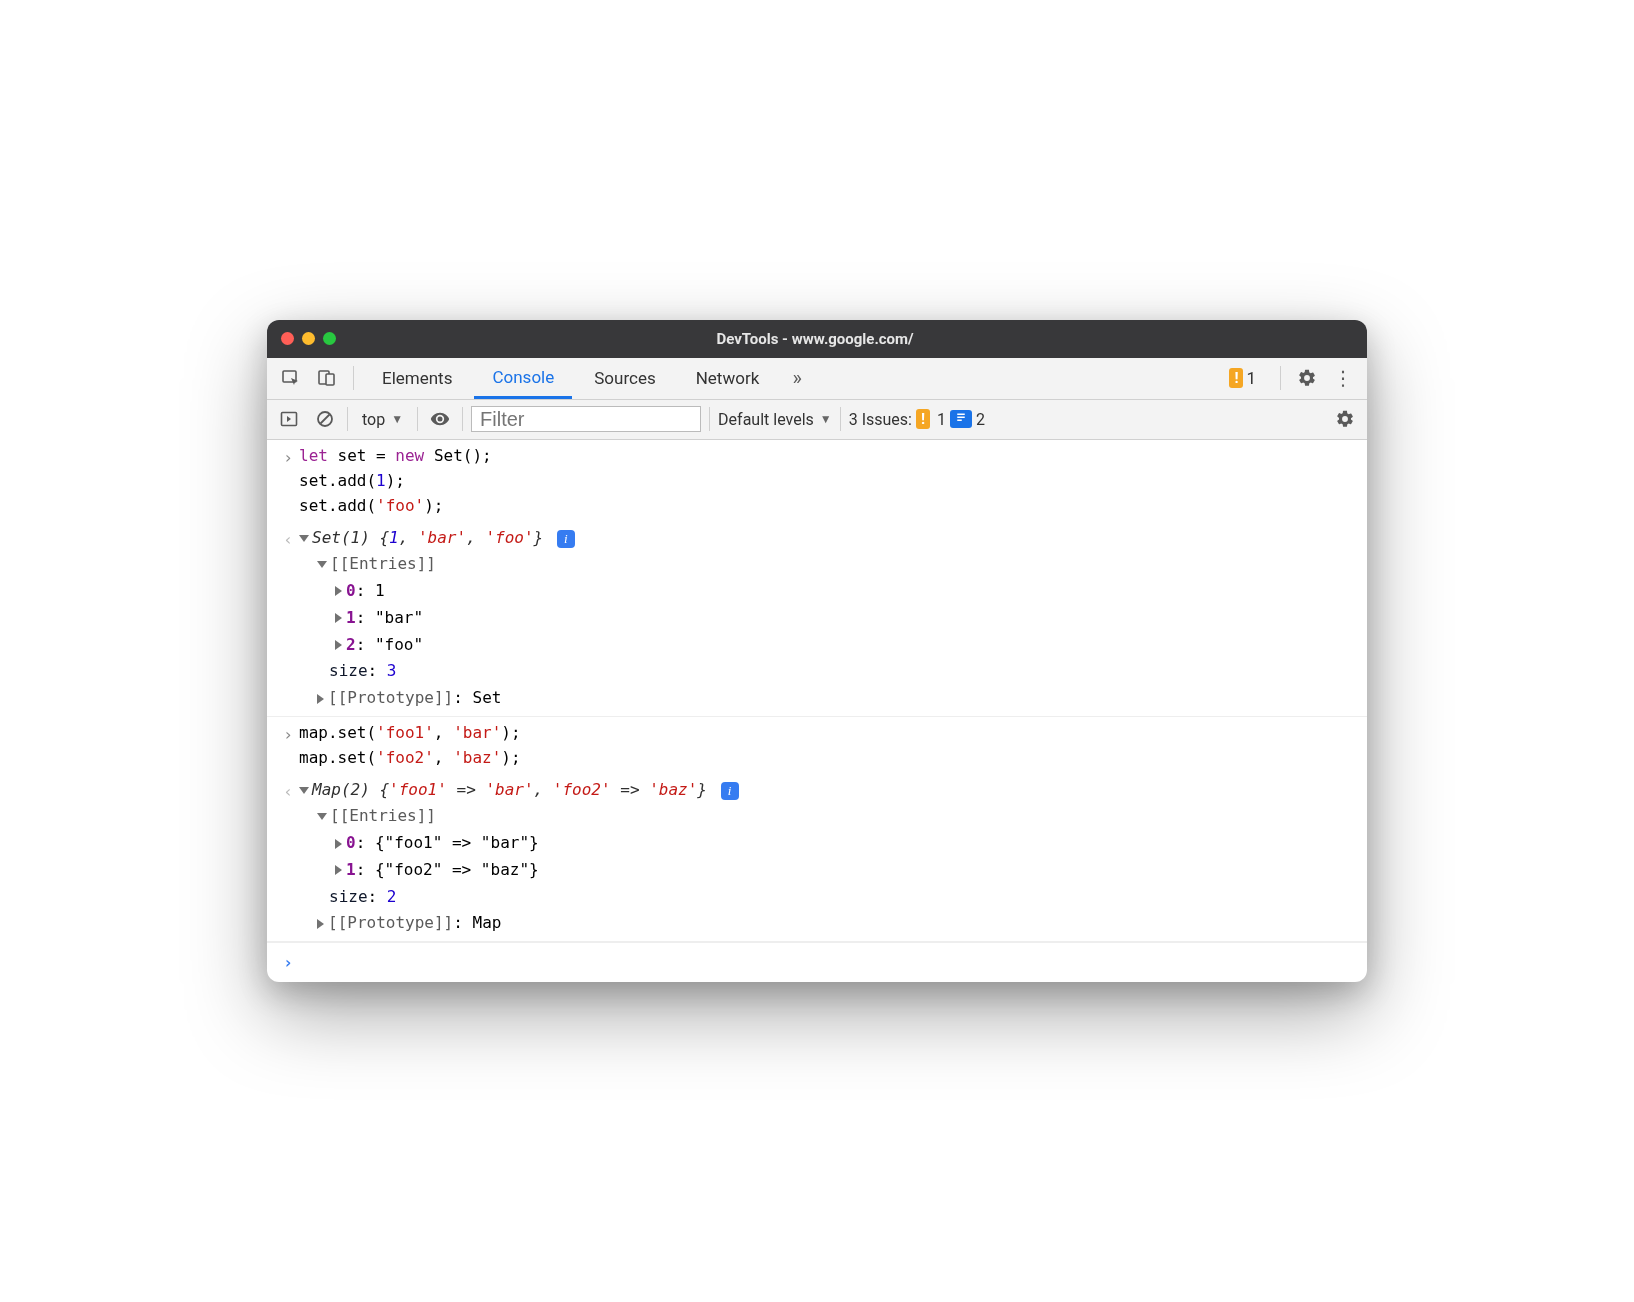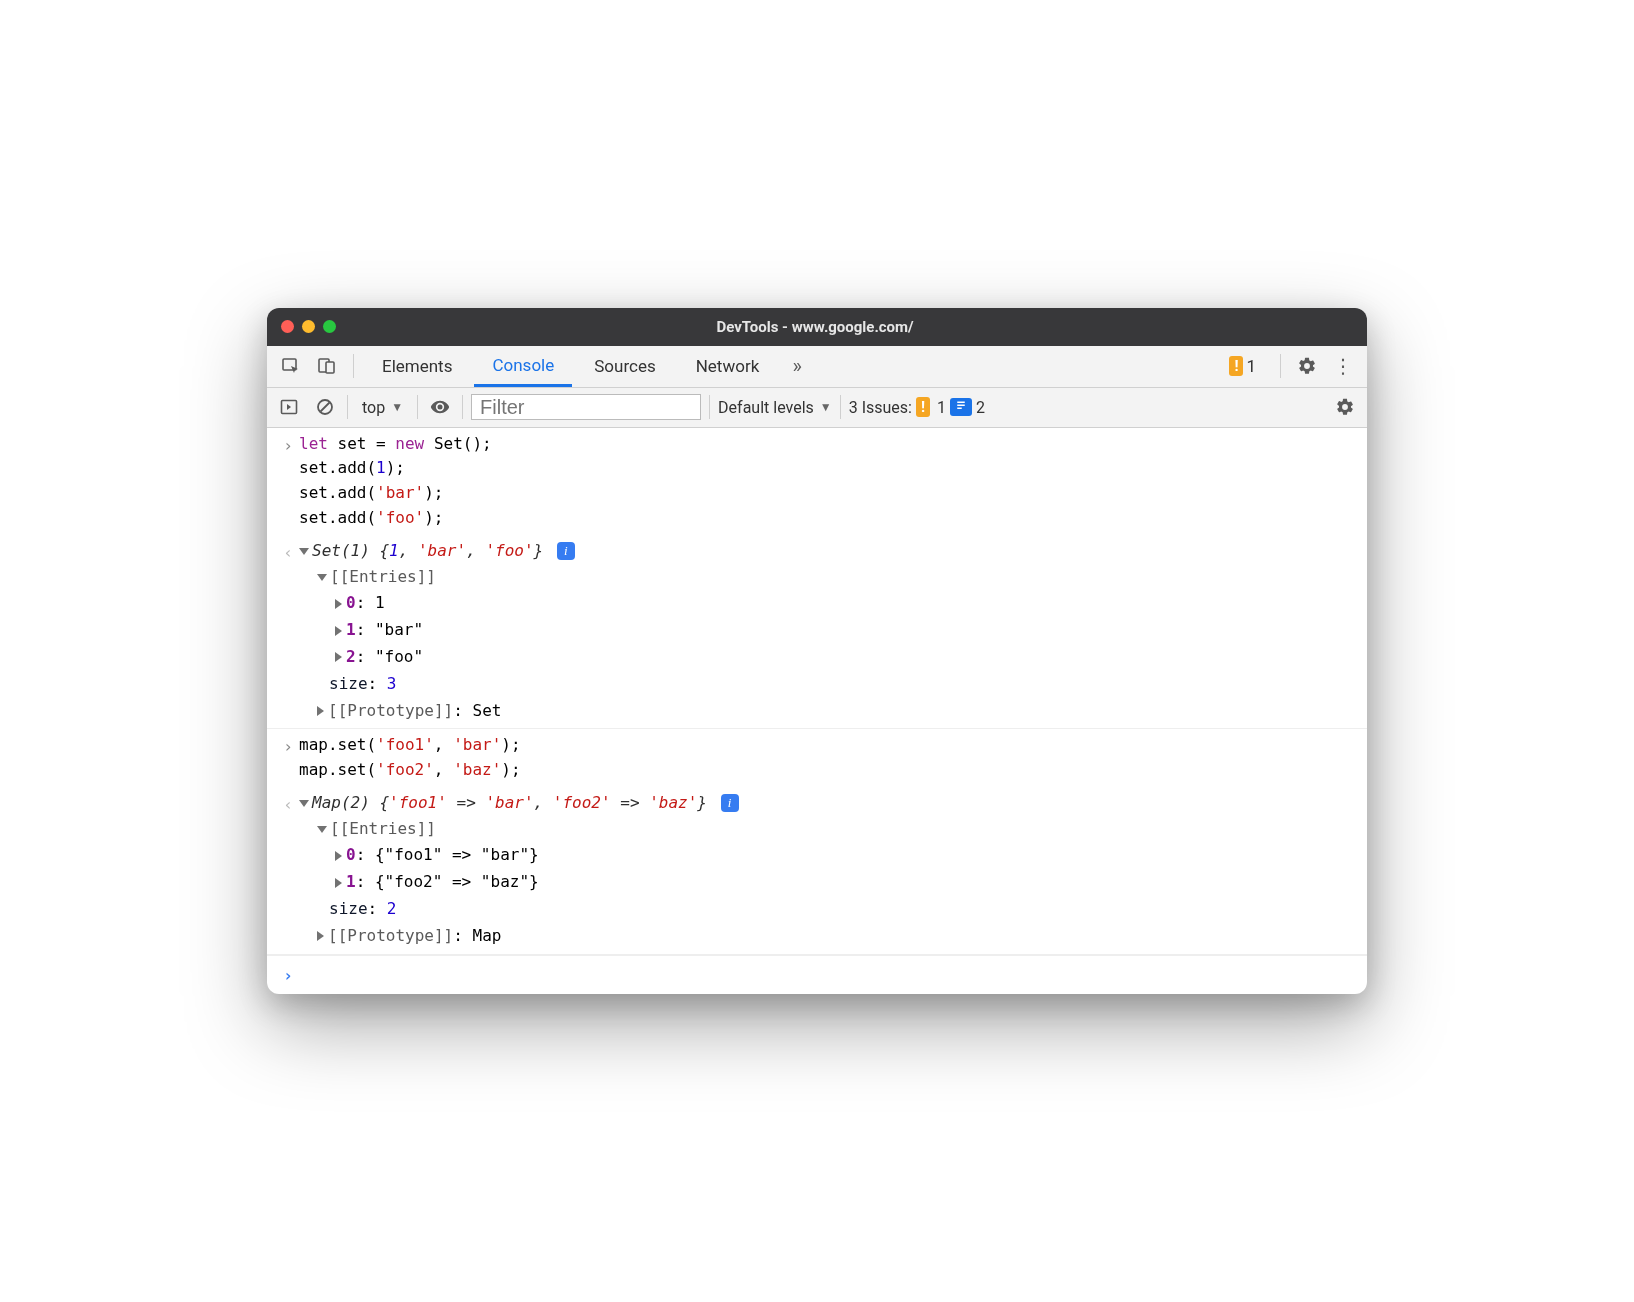--- a/index.html
+++ b/index.html
@@ -293,21 +293,20 @@
     </div>
   </div>
 
   <div class="console-body">
 
     <div class="row nobord">
       <div class="gutter">›</div>
       <div class="content">
         <div><span class="kw">let</span><span> set = </span><span class="kw">new</span><span> Set();</span></div>
         <div><span>set.add(</span><span class="num">1</span><span>);</span></div>
-        <div><span>set.add(</span><span class="str">'bar'</span><span>);</span></div>
         <div><span>set.add(</span><span class="str">'foo'</span><span>);</span></div>
       </div>
     </div>
 
     <div class="row">
       <div class="gutter" style="color:#bbb;">‹</div>
       <div class="content">
         <div>
           <span class="arrow down"></span><span class="obj-summary"><span class="cls">Set(1)</span><span> {</span><span class="n">1</span><span>, </span><span class="s">'bar'</span><span>, </span><span class="s">'foo'</span><span>}</span></span>
           <span class="info-badge">i</span>

